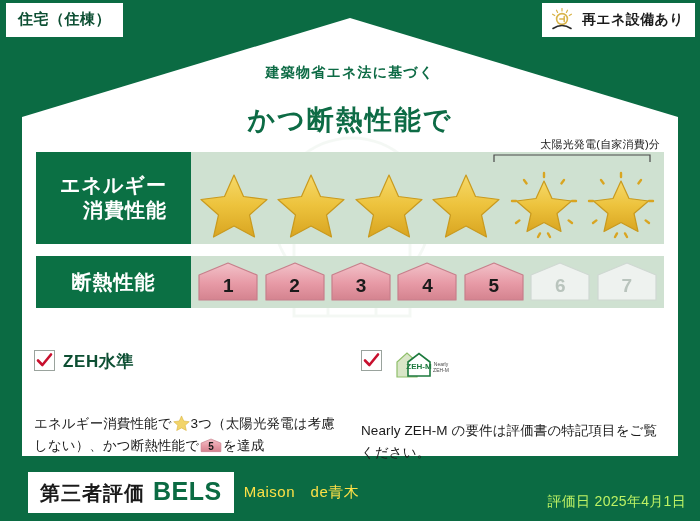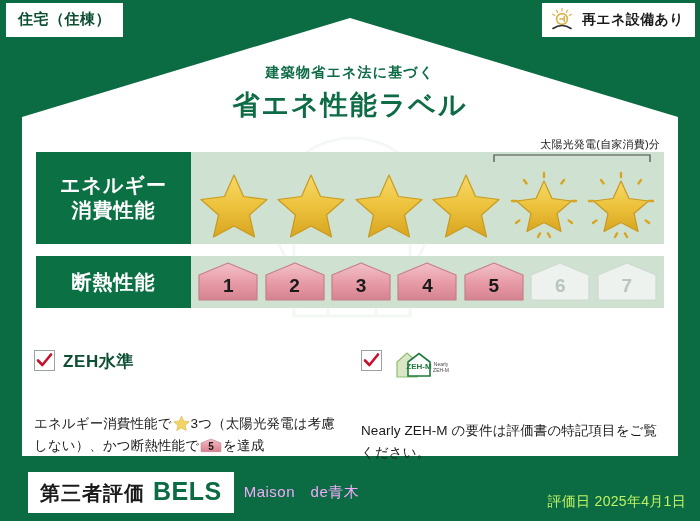--- a/index.html
+++ b/index.html
@@ -79,21 +79,21 @@
     top: 64px;
     width: 700px;
     text-align: center;
     z-index: 5;
   }
   .title-sub {
     color: #0d6b45;
     font-size: 14px;
     font-weight: bold;
     letter-spacing: 1.2px;
-    margin-bottom: 5px;
+    margin-bottom: 20px;
   }
   .title-main {
     color: #0d6b45;
     font-size: 27px;
     font-weight: bold;
     letter-spacing: 2px;
   }
   
   .rows {
     position: absolute;
@@ -107,21 +107,21 @@
     align-items: stretch;
     margin-bottom: 12px;
   }
   .row-label {
     background: #0b7044;
     color: #ffffff;
     font-weight: bold;
     display: flex;
     align-items: center;
     justify-content: center;
-    text-align: center;
+    text-align: right;
     flex: none;
     box-sizing: border-box;
     line-height: 1.25;
     letter-spacing: 1px;
   }
   .row-energy .row-label {
     width: 155px;
     height: 92px;
     font-size: 20px;
   }
@@ -280,21 +280,21 @@
     color: #1a1a1a;
     letter-spacing: 1px;
   }
   .bels-en {
     font-size: 25px;
     font-weight: bold;
     color: #0b6b43;
     letter-spacing: .5px;
   }
   .bldg-name {
-    color: #f0abfc;
+    color: #fde047;
     font-size: 15px;
     letter-spacing: .5px;
     white-space: nowrap;
   }
   .footer-right {
     position: absolute;
     right: 14px;
     bottom: 10px;
     text-align: right;
     z-index: 6;
@@ -341,21 +341,21 @@
       </g>
       <circle cx="13" cy="12" r="5.4" fill="none" stroke="#d9b44a" stroke-width="1.6"></circle>
       <path d="M10.8 12 h4.4 M15.2 9.6 v4.8" stroke="#d9b44a" stroke-width="1.5" stroke-linecap="round" fill="none"></path>
       <path d="M4 21.5 Q13 15.5 22 21.5" fill="none" stroke="#2b2b2b" stroke-width="1.6" stroke-linecap="round"></path>
     </svg>
     <span class="re-badge-text">再エネ設備あり</span>
   </div>
 
   <div class="title-wrap">
     <div class="title-sub">建築物省エネ法に基づく</div>
-    <div class="title-main">省エネ性能ラベル</div>
+    <div class="title-main">かつ断熱性能で</div>
   </div>
 
   <div class="rows">
 
     <div class="perf-row row-energy">
       <div class="row-label">
         <span>
           <span>エネルギー</span><br>
           <span>消費性能</span>
         </span>

